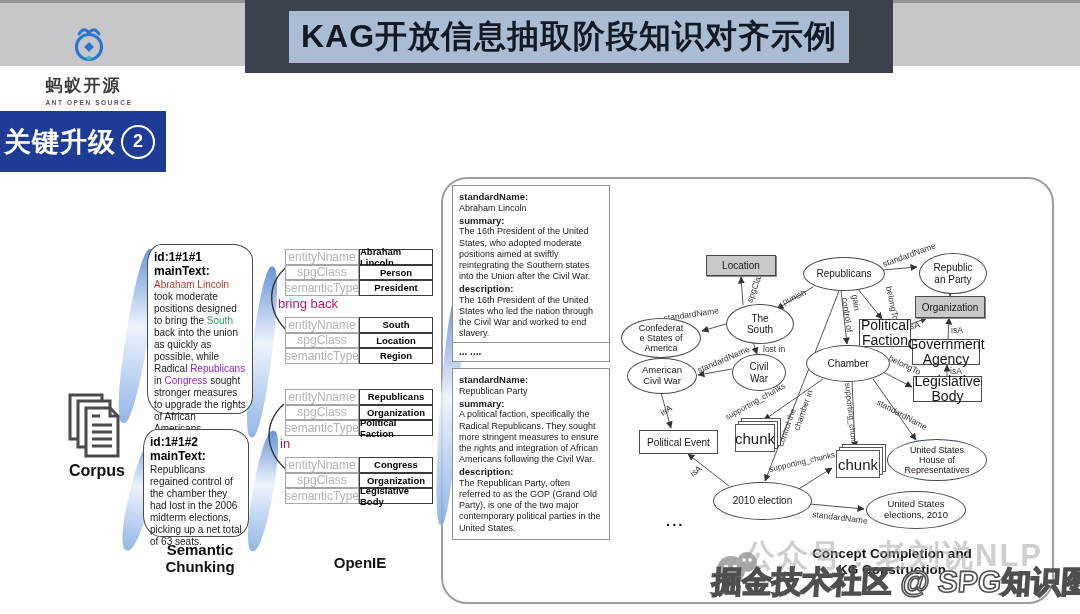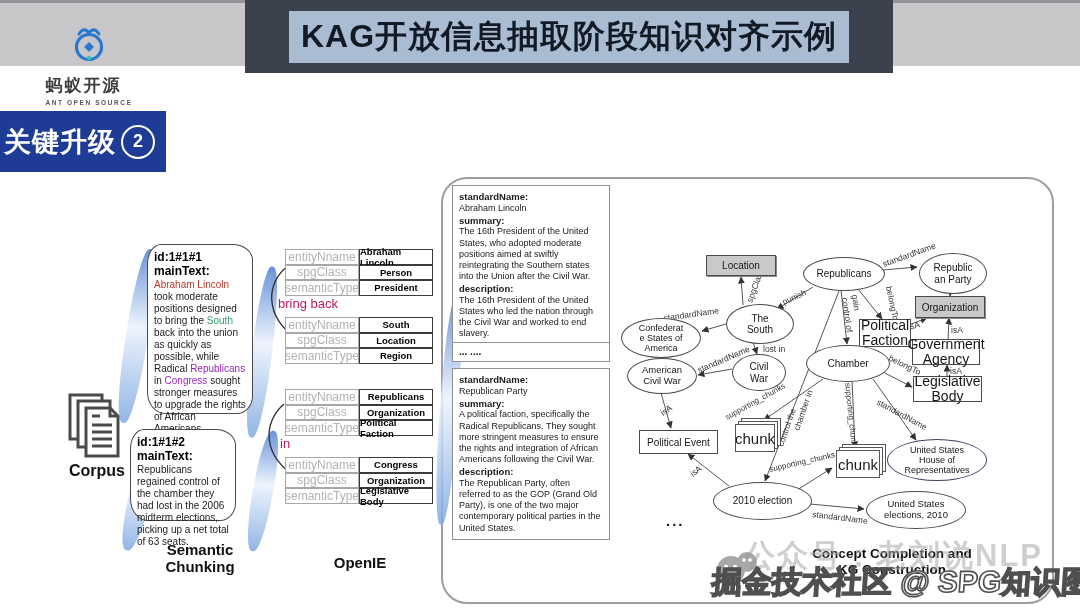--- a/index.html
+++ b/index.html
@@ -127,21 +127,21 @@
     </svg>
   </div>
   <div class="abs corpus-label" style="left:66px;top:462px;width:62px;text-align:center;z-index:4;">Corpus</div>
 
   <div class="abs chunk-card" style="left:147px;top:244px;width:106px;height:170px;">
     <div class="chunk-id">id:1#1#1</div>
     <div class="chunk-field">mainText:</div>
     <div><span class="seg-red">Abraham Lincoln</span><span> took moderate positions designed to bring the </span><span class="seg-green">South</span><span> back into the union as quickly as possible, while Radical </span><span class="seg-purple">Republicans</span><span> in </span><span class="seg-purple">Congress</span><span> sought stronger measures to upgrade the rights of African Americans.</span></div>
   </div>
 
-  <div class="abs chunk-card" style="left:130px;top:429px;width:106px;height:92px;">
+  <div class="abs chunk-card" style="left:143px;top:429px;width:106px;height:108px;">
     <div class="chunk-id">id:1#1#2</div>
     <div class="chunk-field">mainText:</div>
     <div>Republicans regained control of the chamber they had lost in the 2006 midterm elections, picking up a net total of 63 seats.</div>
   </div>
 
   <div class="abs stage-label" style="left:150px;top:541px;width:100px;">Semantic
 Chunking</div>
 
   <div class="abs o-table" style="left:285px;top:249px;">
     <div class="o-key">entityNname</div>

